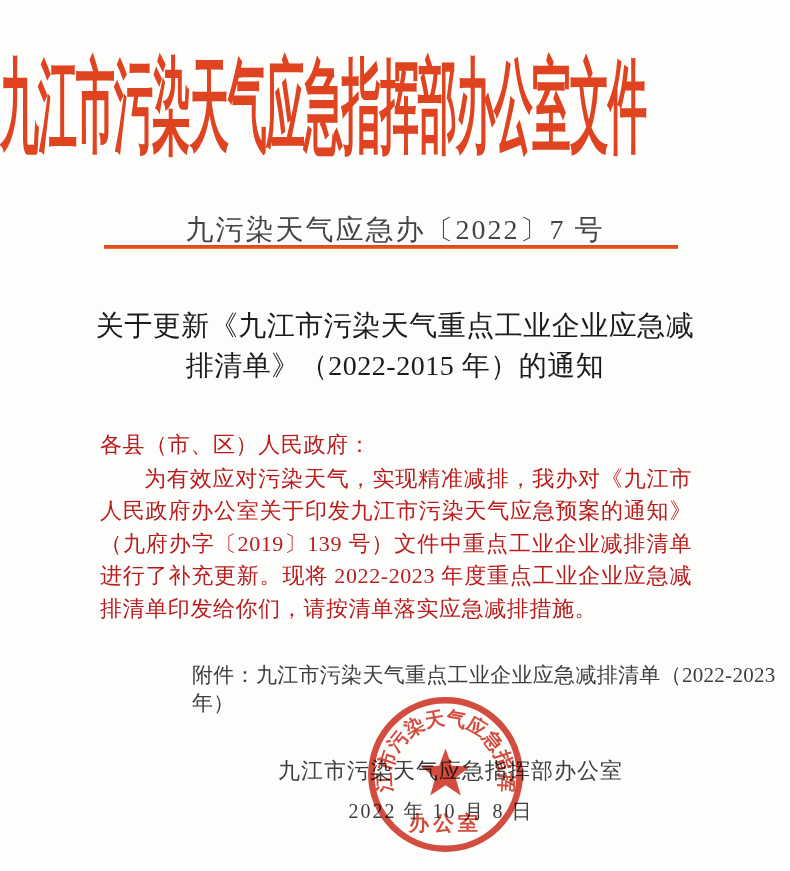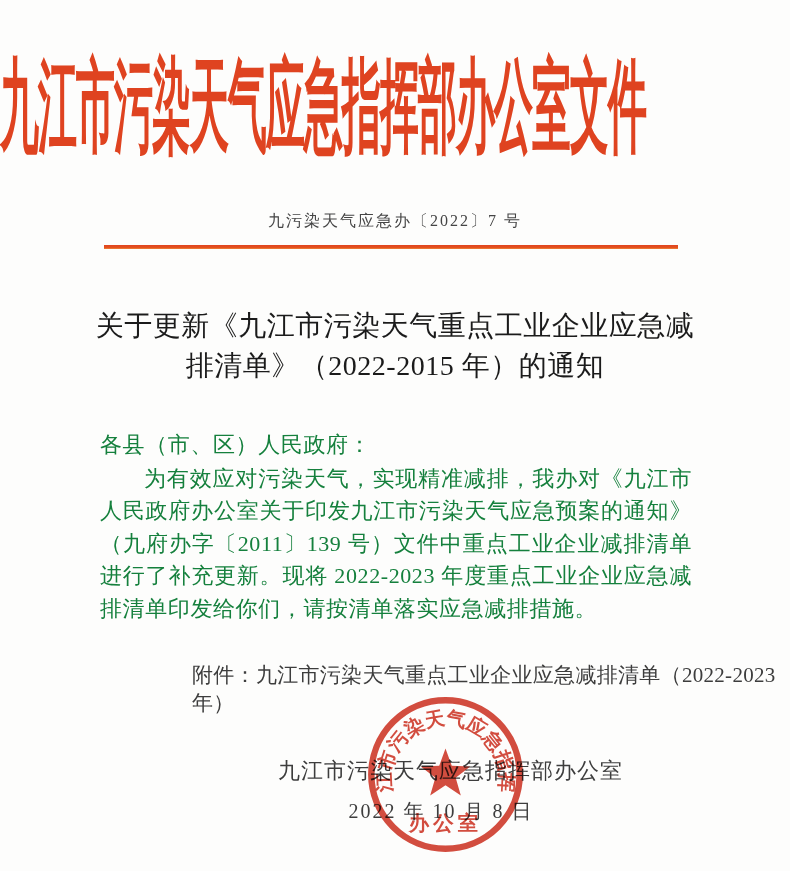--- a/index.html
+++ b/index.html
@@ -32,21 +32,21 @@
     transform-origin: 50% 0%;
   }
 
   
   .doc-number {
     position: absolute;
     top: 211px;
     left: 0;
     width: 100%;
     text-align: center;
-    font-size: 16px;
+    font-size: 28px;
     color: #454545;
     letter-spacing: 2px;
   }
 
   
   .red-rule {
     position: absolute;
     top: 245px;
     left: 104px;
     width: 574px;
@@ -67,21 +67,21 @@
     line-height: 40px;
     letter-spacing: 0.5px;
   }
 
   
   .body-block {
     position: absolute;
     top: 429px;
     left: 100px;
     width: 592px;
-    color: #15803d;
+    color: #b91c1c;
     font-size: 22px;
     line-height: 32.6px;
     letter-spacing: 0.6px;
   }
   .salutation { margin-bottom: 1px; }
   .paragraph {
     text-indent: 2em;
     text-align: justify;
   }
 
@@ -143,21 +143,21 @@
 
   <div class="red-rule"></div>
 
   <div class="doc-title">
     <div>关于更新《九江市污染天气重点工业企业应急减</div>
     <div>排清单》（2022-2015 年）的通知</div>
   </div>
 
   <div class="body-block">
     <div class="salutation">各县（市、区）人民政府：</div>
-    <div class="paragraph">为有效应对污染天气，实现精准减排，我办对《九江市人民政府办公室关于印发九江市污染天气应急预案的通知》（九府办字〔2011〕139 号）文件中重点工业企业减排清单进行了补充更新。现将 2022-2023 年度重点工业企业应急减排清单印发给你们，请按清单落实应急减排措施。</div>
+    <div class="paragraph">为有效应对污染天气，实现精准减排，我办对《九江市人民政府办公室关于印发九江市污染天气应急预案的通知》（九府办字〔2019〕139 号）文件中重点工业企业减排清单进行了补充更新。现将 2022-2023 年度重点工业企业应急减排清单印发给你们，请按清单落实应急减排措施。</div>
   </div>
 
   <div class="attachment">附件：九江市污染天气重点工业企业应急减排清单（2022-2023年）</div>
 
   <div class="signature-block">
     <div class="signature-line">九江市污染天气应急指挥部办公室</div>
     <div class="date-line">2022 年 10 月 8 日</div>
   </div>
 
   <svg class="seal" viewBox="0 0 200 200" xmlns="http://www.w3.org/2000/svg">

